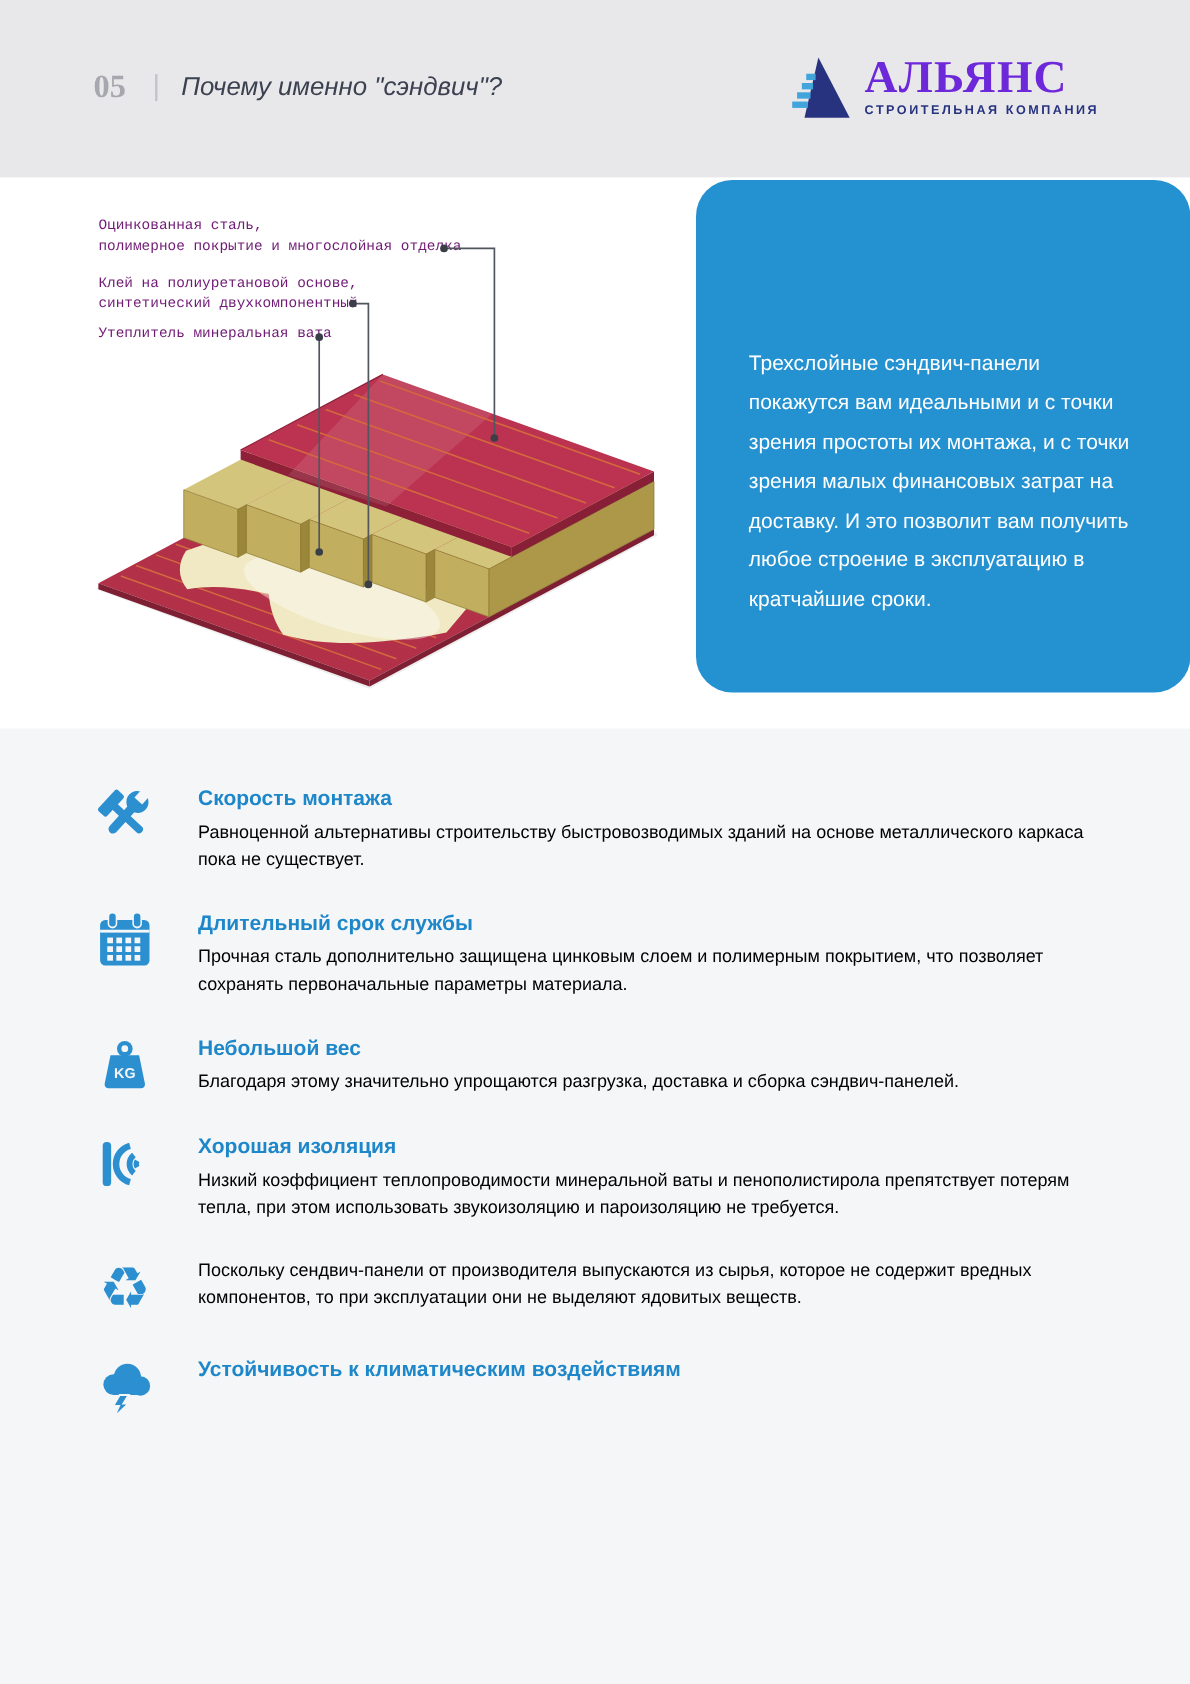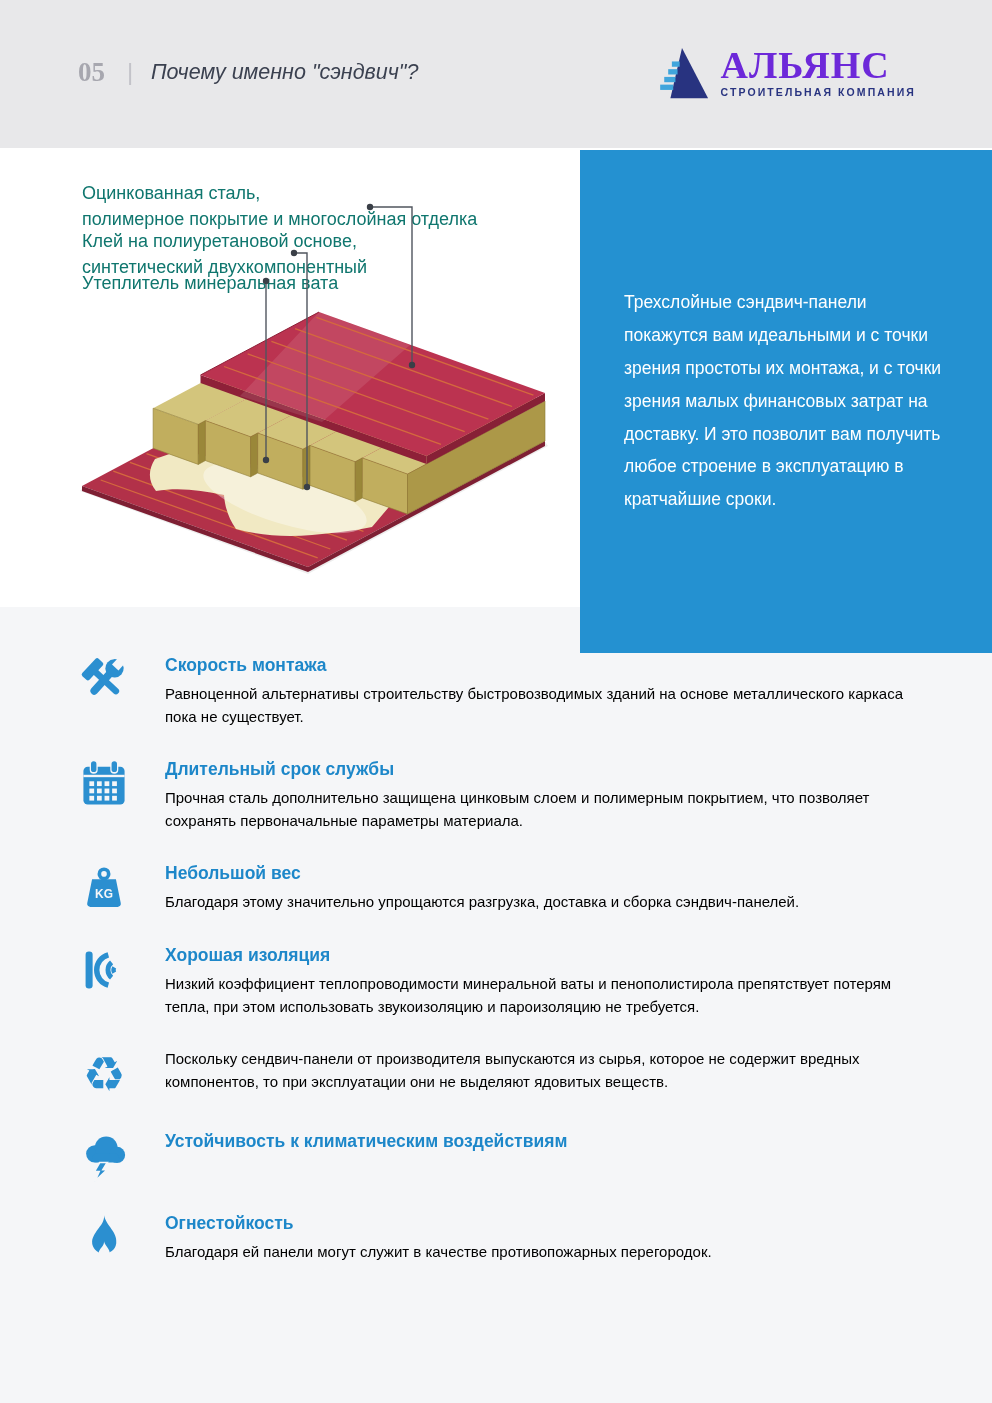--- a/index.html
+++ b/index.html
@@ -12,26 +12,26 @@
   .page-no{position:absolute;left:78px;top:57px;font-size:27px;font-weight:bold;color:#a7a7af;font-family:Liberation Serif, serif;}
   .head-sep{position:absolute;left:127px;top:58px;font-size:24px;color:#c3c3c9;font-weight:300;}
   .head-title{position:absolute;left:151px;top:60px;font-size:21.5px;font-style:italic;color:#3b4150;}
   .logo{position:absolute;right:76px;top:45px;display:flex;align-items:flex-start;}
   .logo-txt{margin-left:10px;display:flex;flex-direction:column;align-items:flex-start;}
   .logo-name{font-family:"Liberation Serif",serif;font-weight:bold;font-size:38px;line-height:40px;color:#6d28d9;letter-spacing:1px;}
   .logo-tag{font-size:10.5px;font-weight:bold;letter-spacing:2.1px;color:#283380;margin-top:1px;text-align:right;}
   
   .middle{position:relative;height:459px;background:#ffffff;}
   .panel-svg{position:absolute;left:60px;top:2px;}
-  .diagram-label{position:absolute;font-size:18px;line-height:1.45;color:#0f766e;}
+  .diagram-label{position:absolute;font-size:12px;line-height:1.45;color:#701a75;font-family:Liberation Mono, monospace;}
   .lbl-1{left:82px;top:32px;}
   .lbl-2{left:82px;top:80px;}
   .lbl-3{left:82px;top:122px;}
-  .info-box{position:absolute;left:580px;top:2px;width:412px;height:503px;background:#2491d1;box-sizing:border-box;
-    padding:136px 44px 0 44px;}
+  .info-box{position:absolute;left:580px;top:2px;width:412px;height:427px;background:#2491d1;box-sizing:border-box;
+    padding:136px 44px 0 44px;border-radius:30px;}
   .info-text{color:#ffffff;font-size:17.5px;line-height:1.88;}
   
   .features{background:#f5f6f8;height:796px;box-sizing:border-box;padding:47px 40px 0 78px;}
   .feature-row{display:flex;align-items:flex-start;margin-bottom:30px;}
   .f-icon{width:52px;height:52px;margin-right:35px;flex-shrink:0;}
   .glyph-icon{font-family:"DejaVu Sans",sans-serif;font-size:48px;line-height:52px;color:#2b8fd0;text-align:center;}
   .f-title{color:#1d87c9;font-size:17.5px;font-weight:bold;margin:0 0 7px 0;line-height:22px;}
   .f-text{color:#000000;font-size:15px;line-height:22.5px;max-width:762px;}
 </style>
 </head>
@@ -234,24 +234,14 @@
         <circle cx="36" cy="23" r="7.5"></circle>
         <rect x="13" y="22" width="25" height="8" rx="4"></rect>
       </g>
       <polygon points="20,30 27,30 23,36.5 27,36.5 15.5,47.5 19.5,38.5 15,38.5" fill="#2b8fd0" stroke="#f5f6f8" stroke-width="1.6"></polygon>
     </svg>
     <div>
       <div class="f-title">Устойчивость к климатическим воздействиям</div>
     </div>
   </div>
 
-  <div class="feature-row">
-    <svg class="f-icon" viewBox="0 0 48 48">
-      <path d="M24 3 C25 12 14.5 17 13 27 a11.2 11.2 0 0 0 22.3 1.8 C36.5 18 26 13 24 3 Z" fill="#2b8fd0"></path>
-      <path d="M24 27 C24.5 31.5 19.5 33.5 19 38 a5.2 5.2 0 0 0 10.4 0.8 C29.7 34 25 31.5 24 27 Z" fill="#f5f6f8"></path>
-    </svg>
-    <div>
-      <div class="f-title">Огнестойкость</div>
-      <div class="f-text">Благодаря ей панели могут служит в качестве противопожарных перегородок.</div>
-    </div>
-  </div>
 
 </div>
 
 </body></html>

